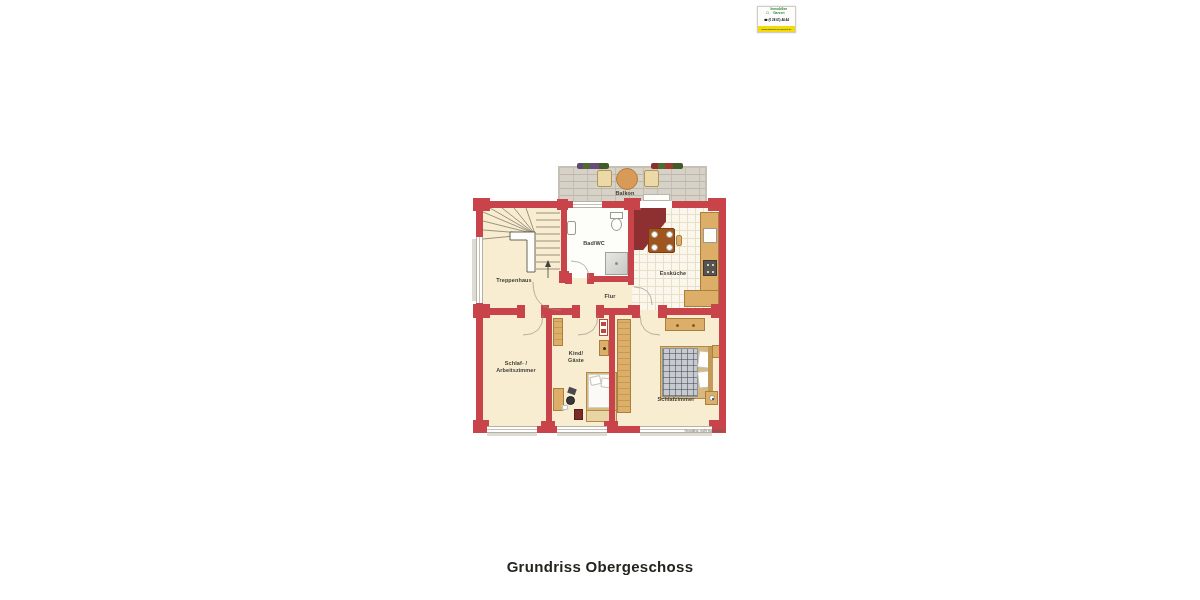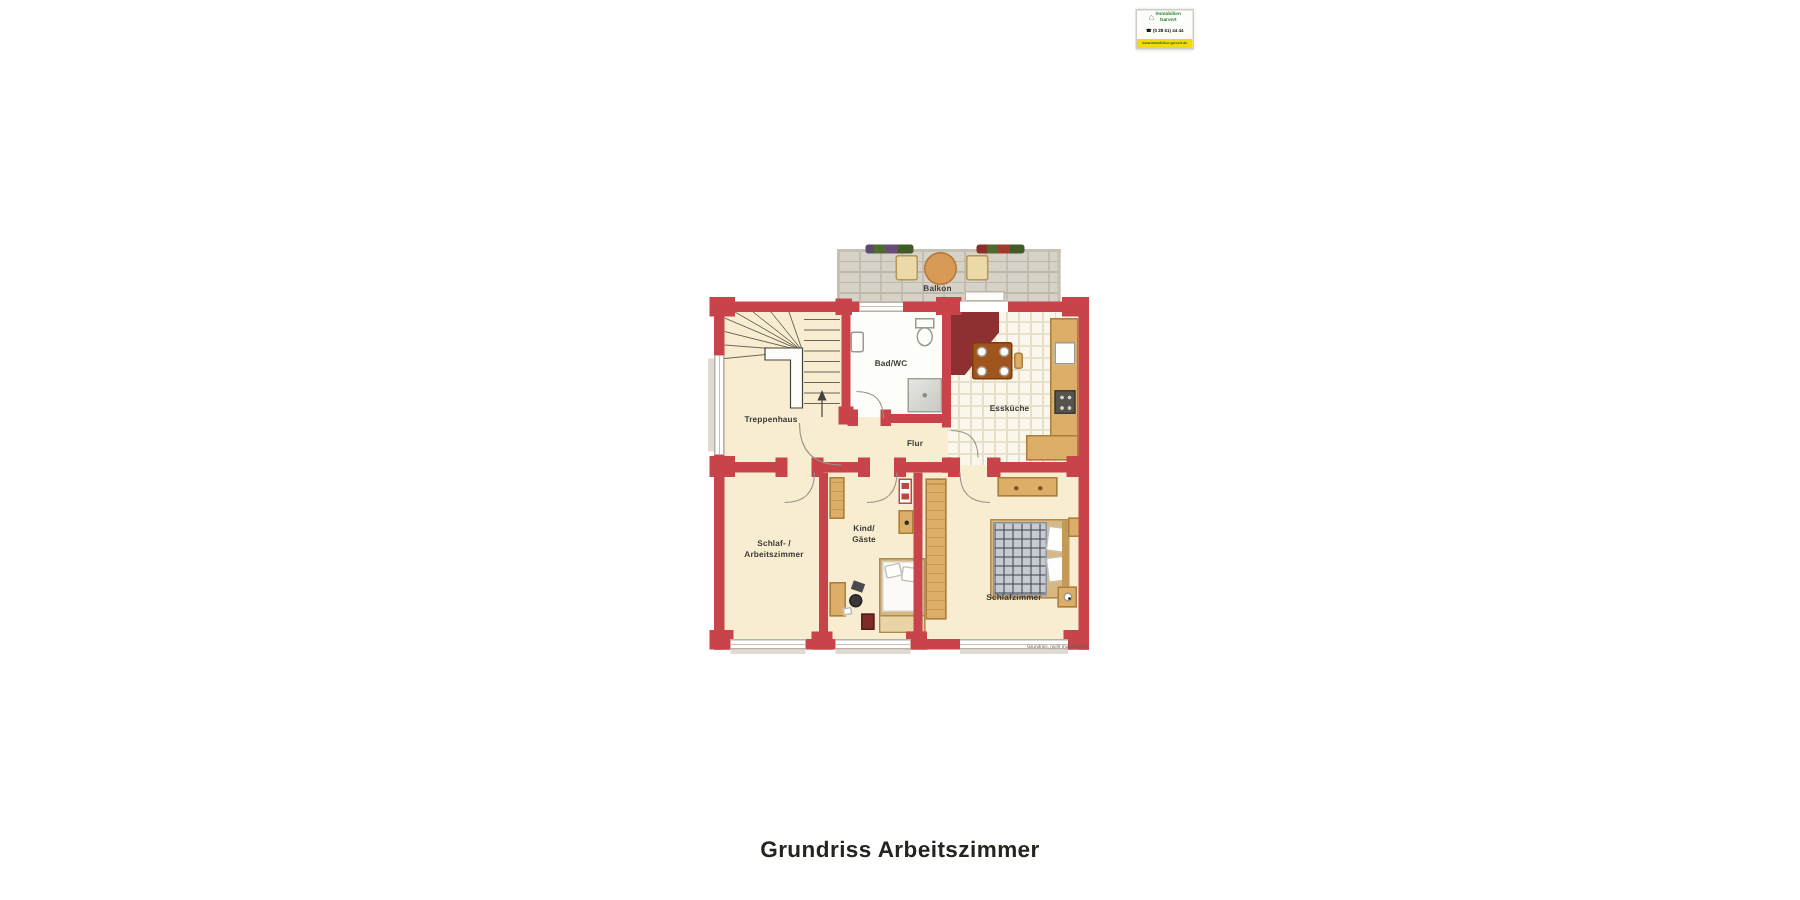--- a/index.html
+++ b/index.html
@@ -194,15 +194,15 @@
   <div class="lbl" style="left:514px;top:277px">Treppenhaus</div>
   <div class="lbl" style="left:594px;top:240px">Bad/WC</div>
   <div class="lbl" style="left:673px;top:270px">Essküche</div>
   <div class="lbl" style="left:610px;top:293px">Flur</div>
   <div class="lbl lbl2" style="left:516px;top:360px"><span>Schlaf- /</span><br><span>Arbeitszimmer</span></div>
   <div class="lbl lbl2" style="left:576px;top:350px"><span>Kind/</span><br><span>Gäste</span></div>
   <div class="lbl" style="left:676px;top:396px">Schlafzimmer</div>
 
   <div class="disclaimer">Grundriss, nicht maßstäblich</div>
 
-  <div class="caption">Grundriss Arbeitszimmer</div>
+  <div class="caption">Grundriss Obergeschoss</div>
 
 </div>
 
 </body></html>

